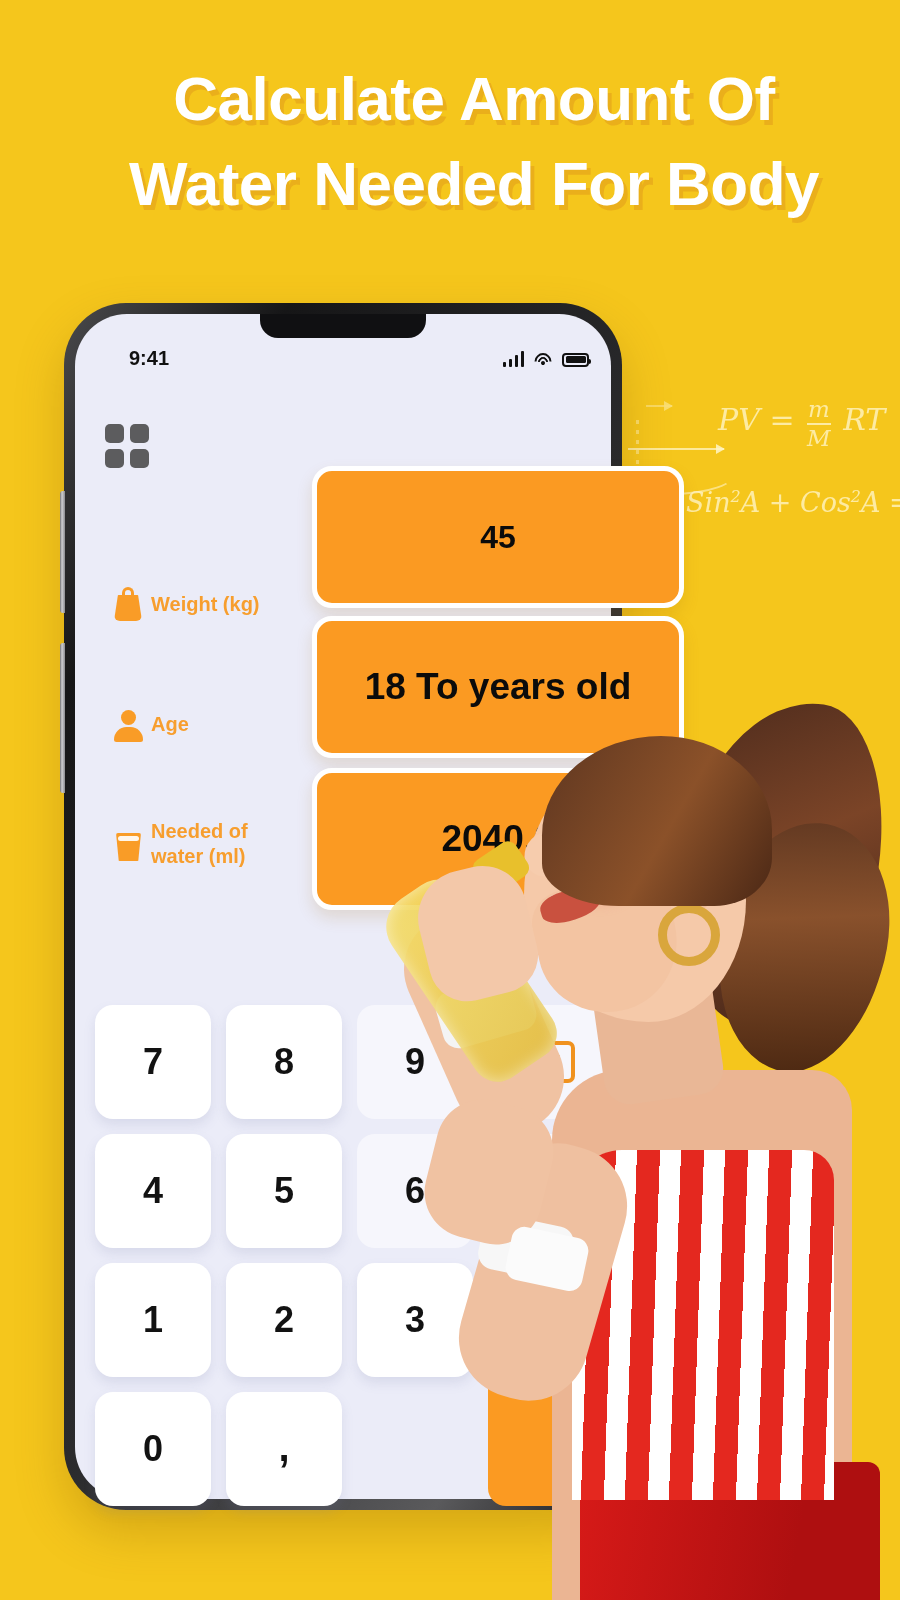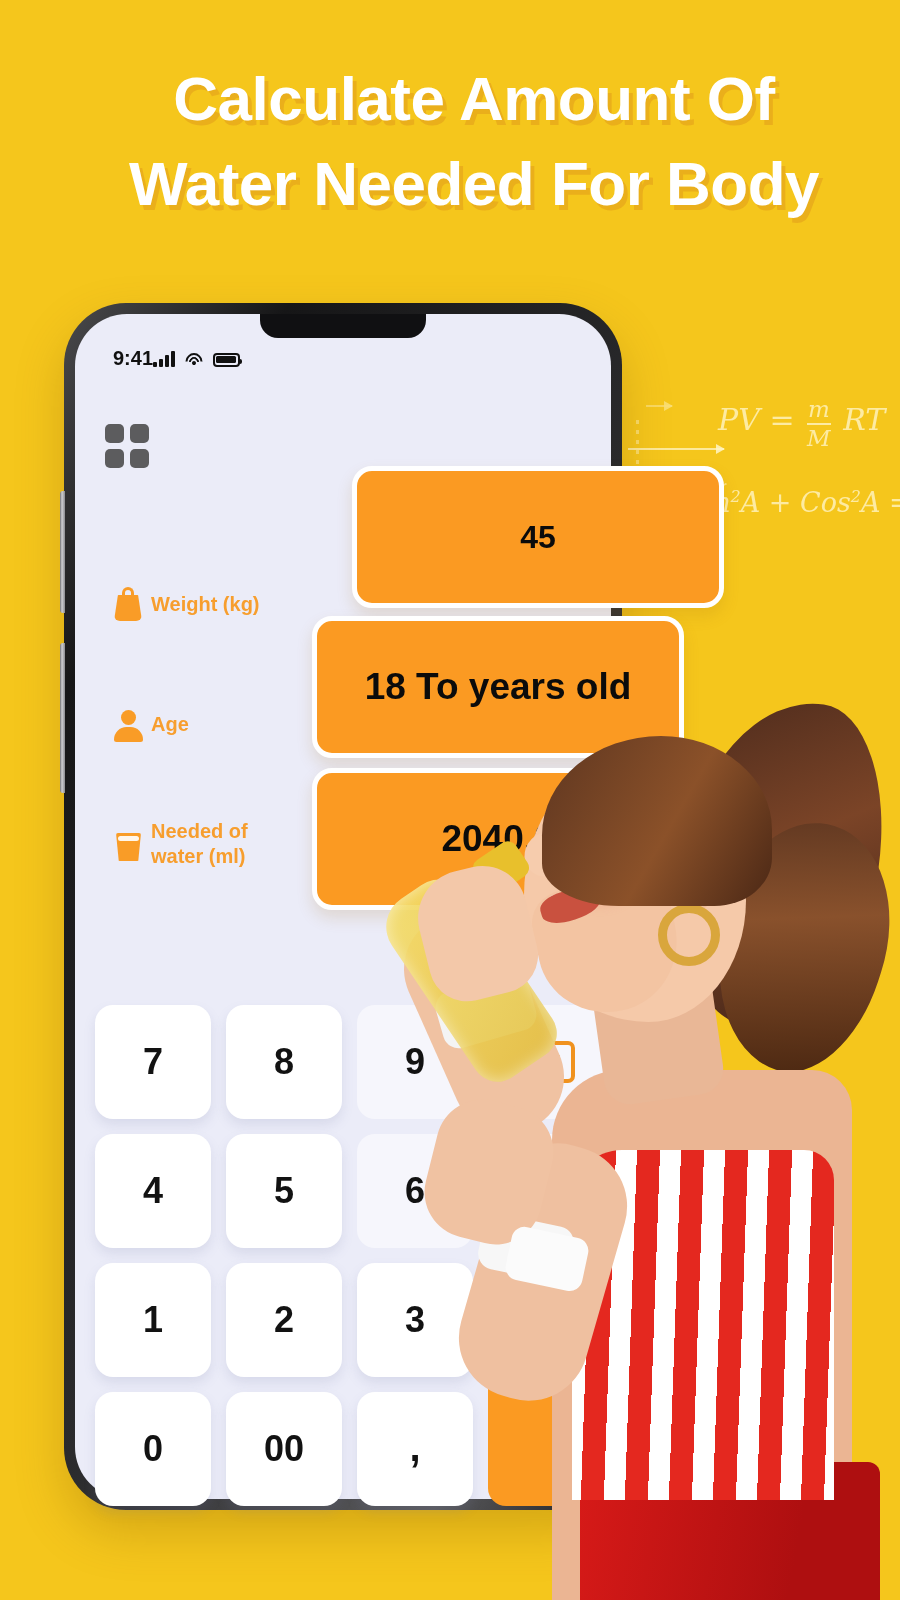--- a/index.html
+++ b/index.html
@@ -88,22 +88,22 @@
   }
   #sb1{ top:188px; height:122px; }
   #sb2{ top:340px; height:150px; }
   .notch{
     position:absolute; top:-2px; left:50%; transform:translateX(-50%);
     width:166px; height:26px; background:#101012; border-radius:0 0 18px 18px;
   }
 
   
   .statusbar{
-    position:absolute; top:33px; left:0; width:100%;
-    display:flex; align-items:center; justify-content:flex-start;
+    position:absolute; top:33px; left:16px; width:100%;
+    display:flex; align-items:center; justify-content:space-between;
     padding:0 38px;
     font-size:20px; font-weight:600; color:#111;
   }
   .status-icons{ display:flex; align-items:flex-end; gap:9px; }
   .sig{ display:flex; align-items:flex-end; gap:2.5px; height:16px;}
   .sig i{ width:3.5px; background:#111; border-radius:1px; display:block;}
   .sig i:nth-child(1){height:5px}
   .sig i:nth-child(2){height:8px}
   .sig i:nth-child(3){height:12px}
   .sig i:nth-child(4){height:16px}
@@ -149,21 +149,21 @@
   
   .field{
     position:absolute;
     background:#FB9A22;
     border:5px solid #FFFFFF;
     border-radius:20px;
     display:flex; align-items:center; justify-content:center;
     color:#0b0b0b; font-weight:bold;
     box-shadow:0 8px 16px rgba(160,105,20,.16);
   }
-  #field-weight{ left:312px; top:466px; width:372px; height:142px; font-size:32px;margin-left:40px; }
+  #field-weight{ left:312px; top:466px; width:372px; height:142px; font-size:32px; }
   #field-age   { left:312px; top:616px; width:372px; height:142px; font-size:37px; }
   #field-water { left:312px; top:768px; width:372px; height:142px; font-size:37px; }
 
   
   .keypad{
     position:absolute; left:95px; top:1005px; width:700px;
     display:grid; grid-template-columns:repeat(4,116px); gap:15px;
   }
   .key{
     height:114px; background:#FFFFFF; border-radius:18px;
@@ -385,23 +385,20 @@
   <div class="key">
       <span>3</span>
     </div>
   <div class="key-ac">
       <span>AC</span>
     </div>
 
   <div class="key">
       <span>0</span>
     </div>
-  <div class="key">
-      <span>00</span>
-    </div>
   <div class="key comma">
       <span>,</span>
     </div>
 </div>
 
 <div class="model">
   <div class="m-hair-back"></div>
   <div class="m-pony"></div>
   <div class="m-torso"></div>
   <div class="m-shorts"></div>

